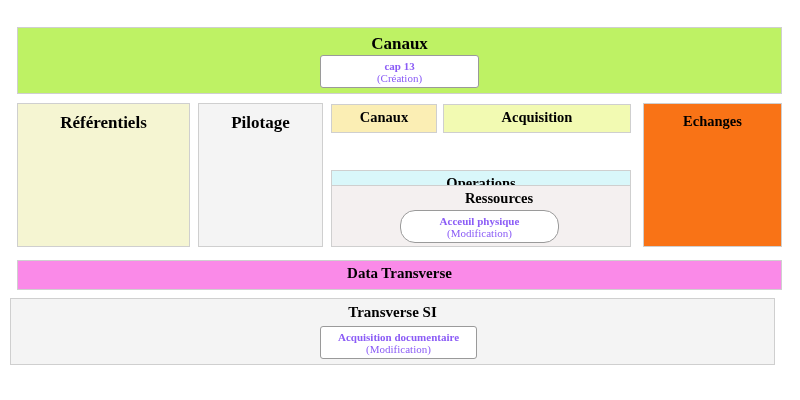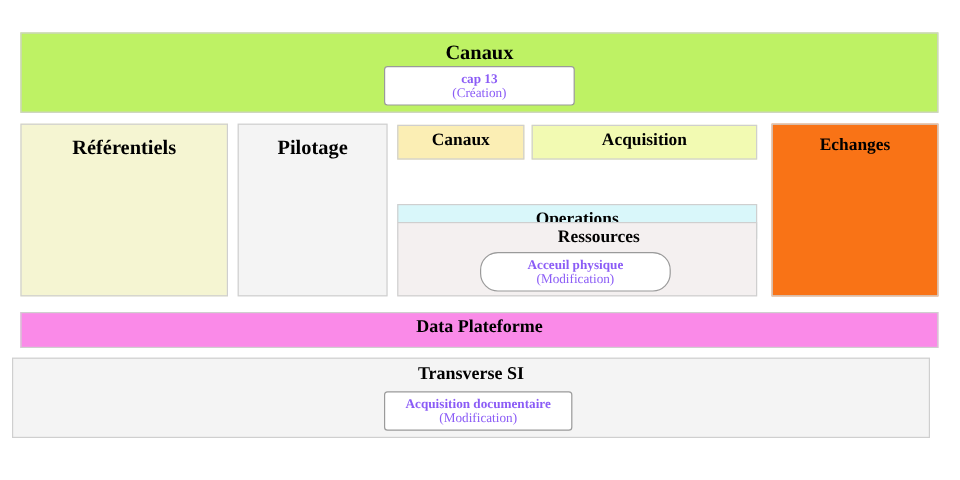--- a/index.html
+++ b/index.html
@@ -235,21 +235,21 @@
   <div class="node" id="node-acceuil">
     <span class="node-name">Acceuil physique</span>
     <span class="node-state">(Modification)</span>
   </div>
 
   <div class="blk" id="blk-echanges">
     <span class="blk-title">Echanges</span>
   </div>
 
   <div class="blk" id="row-dataplateforme">
-    <span class="blk-title">Data Plateforme</span>
+    <span class="blk-title">Data Transverse</span>
   </div>
 
   <div class="blk" id="row-transverse">
     <span class="blk-title">Transverse SI</span>
   </div>
   <div class="node" id="node-acquisition">
     <span class="node-name">Acquisition documentaire</span>
     <span class="node-state">(Modification)</span>
   </div>
 

